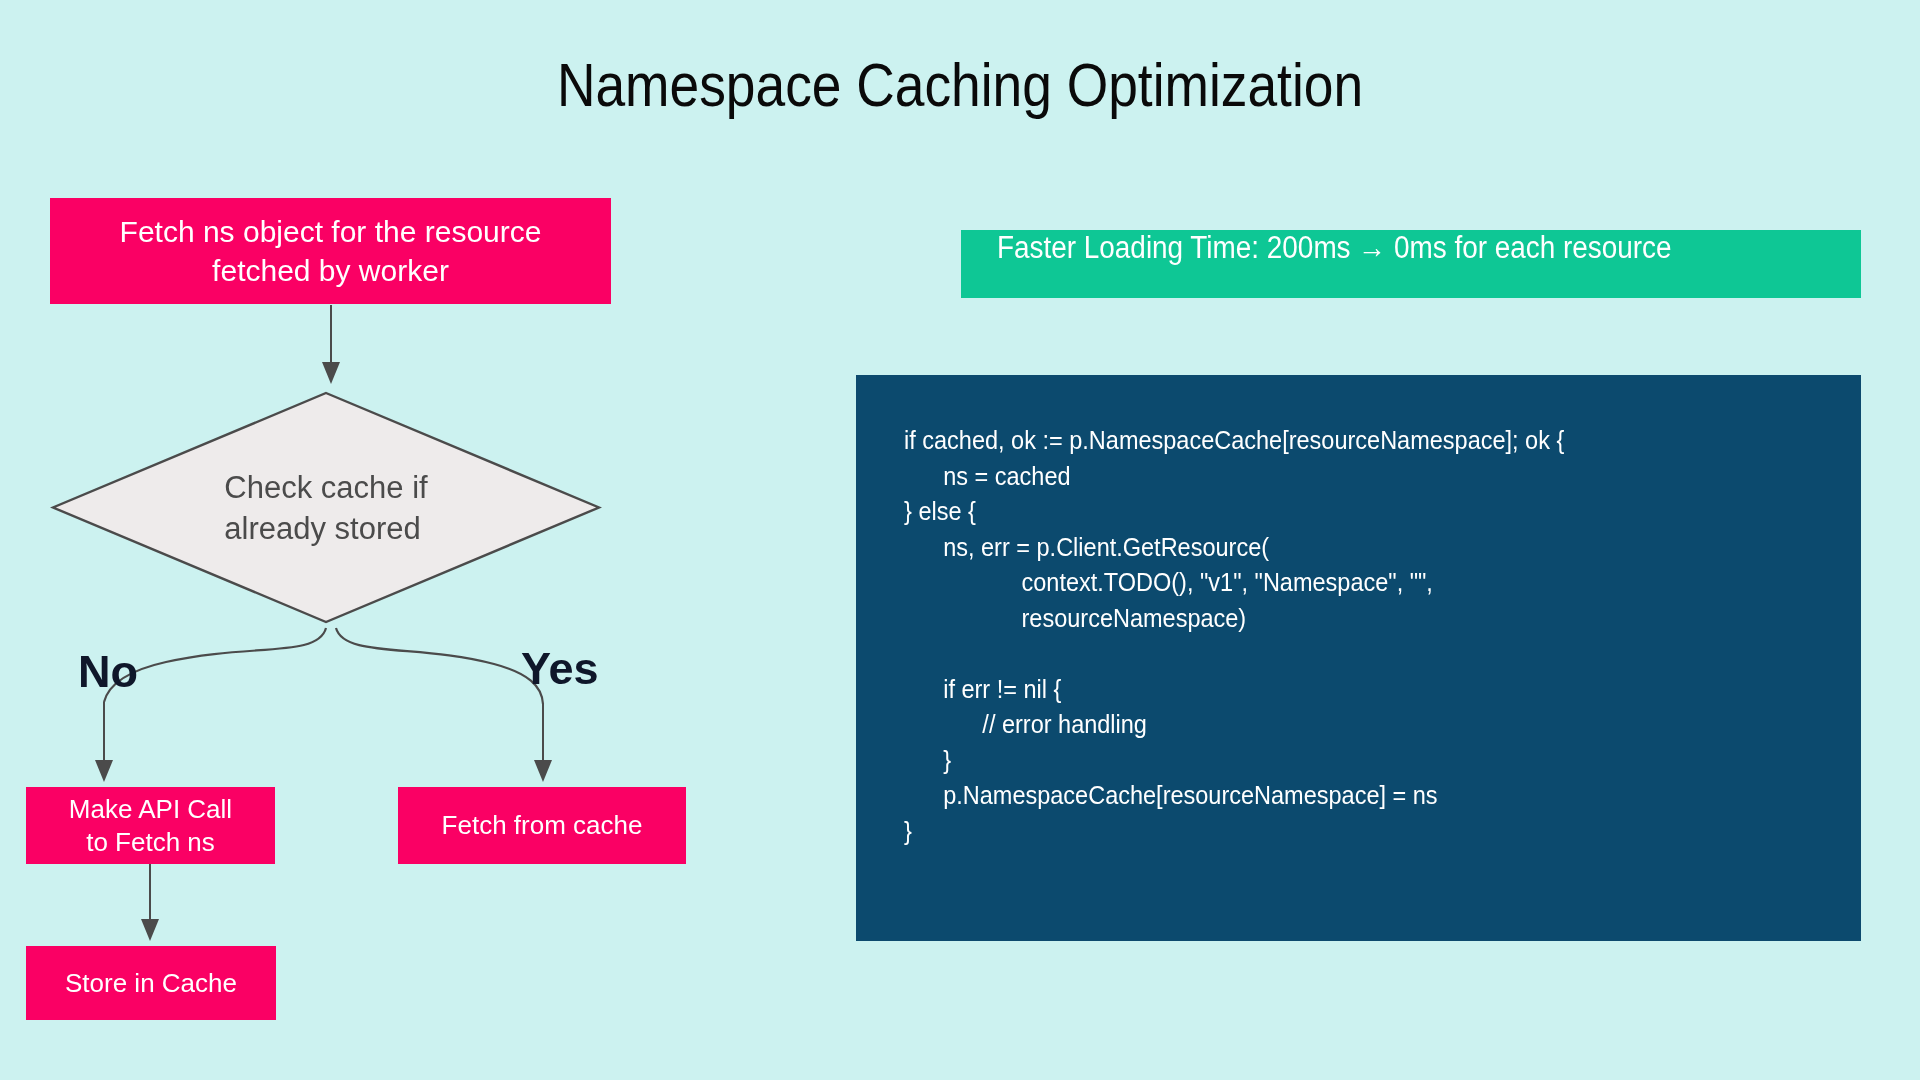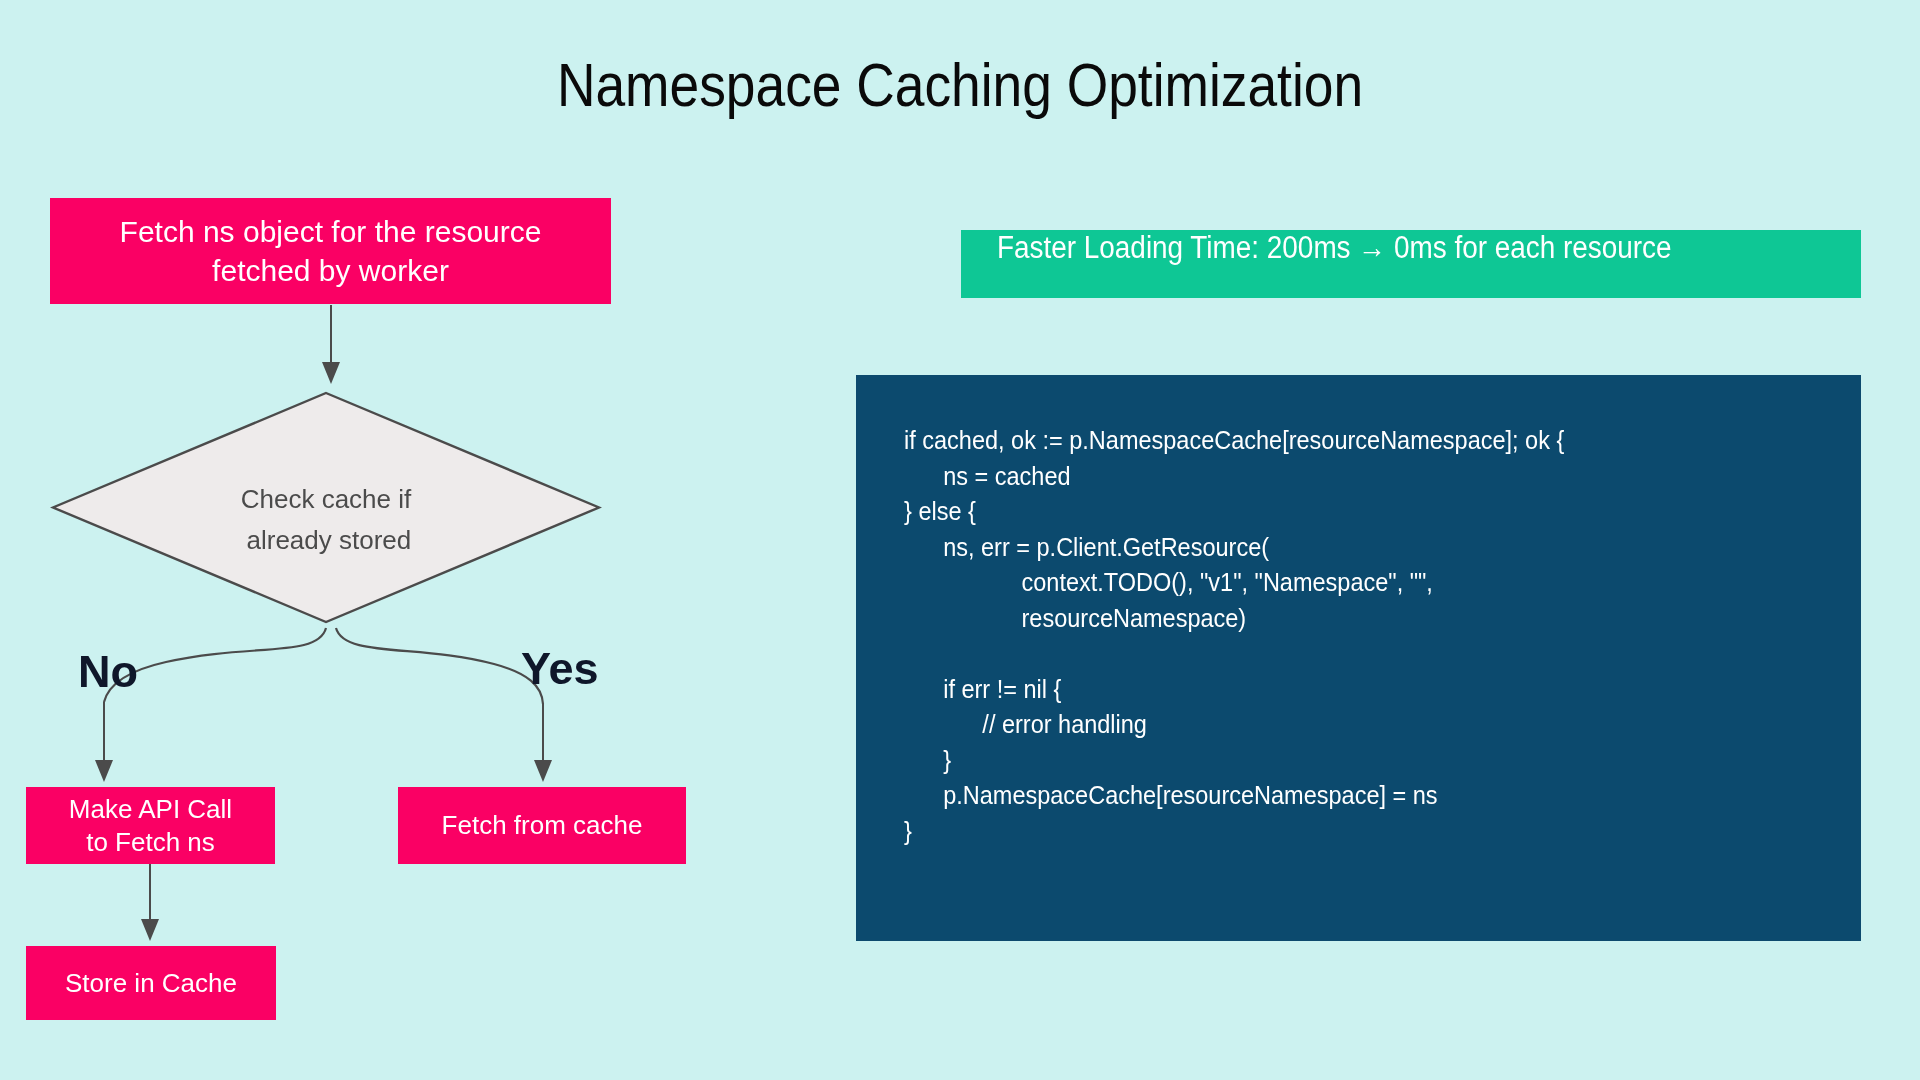--- a/index.html
+++ b/index.html
@@ -98,28 +98,28 @@
   }
   #node-check-cache .diamond-svg {
     position: absolute;
     left: 0; top: 0;
     width: 552px;
     height: 235px;
   }
   #node-check-cache .diamond-text {
     position: absolute;
     left: 0;
-    top: 12px;
+    top: 0;
     width: 552px;
     height: 235px;
     display: flex;
     align-items: center;
     justify-content: center;
-    text-align: right;
-    font-size: 26px;
+    text-align: left;
+    font-size: 31px;
     line-height: 41px;
     color: #4b4b4b;
     white-space: pre-line;
   }
 
   
   #connectors {
     position: absolute;
     left: 0; top: 0;
     width: 1920px;

